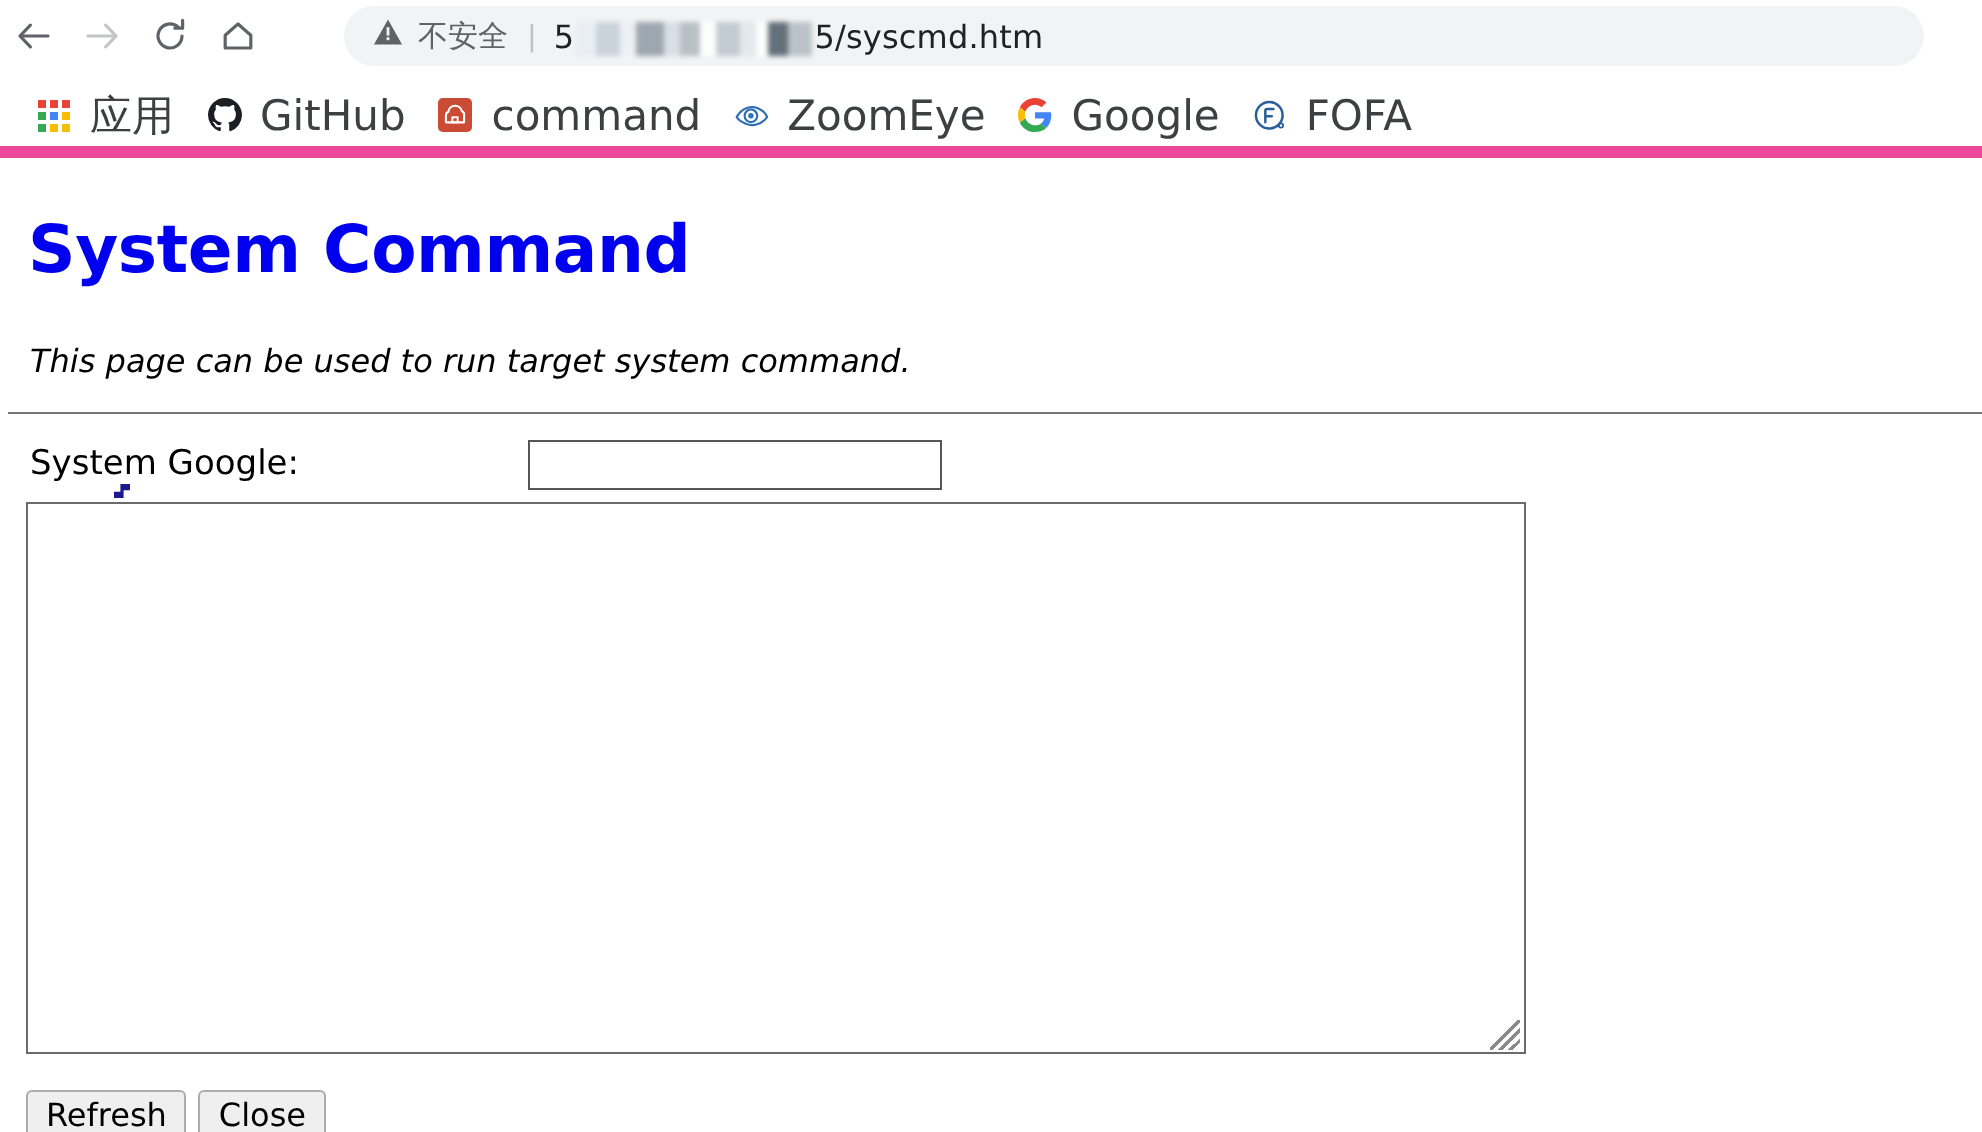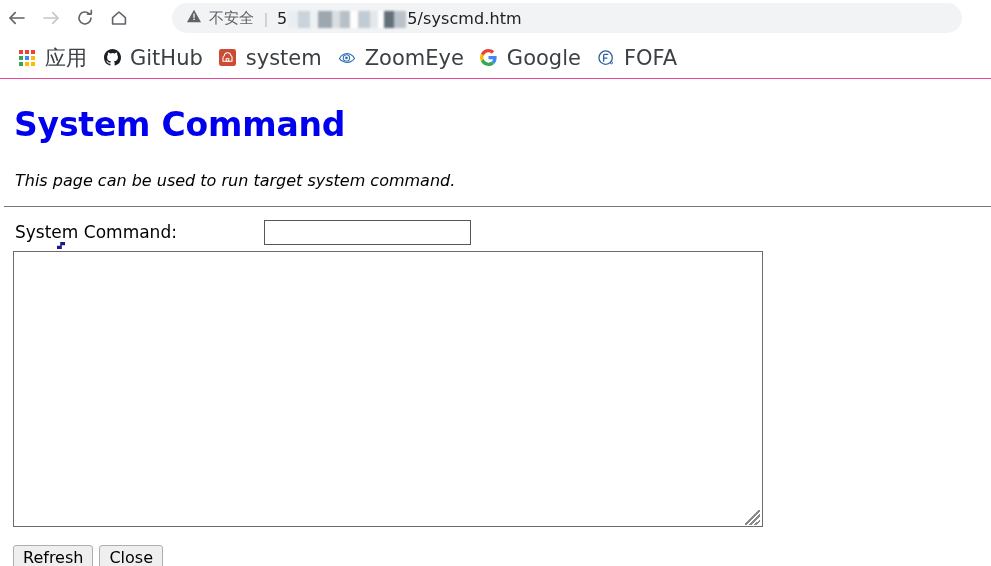--- a/index.html
+++ b/index.html
@@ -15,21 +15,21 @@
     position: relative;
   }
 
   
   #browser-chrome {
     position: absolute;
     left: 0; top: 0;
     width: 991px;
     height: 79px;
     background: #ffffff;
-    border-bottom: 1px solid #ec4899;
+    border-bottom: 6px solid #ec4899;
     box-sizing: border-box;
   }
 
   #toolbar {
     position: absolute;
     left: 0; top: 0;
     width: 991px; height: 36px;
     display: flex;
     align-items: center;
   }
@@ -380,21 +380,21 @@
     </div>
 
     <div class="bookmark">
       <span class="bm-icon">
         <svg width="17" height="17" viewBox="0 0 18 18">
           <rect x="0" y="0" width="18" height="18" rx="2.5" fill="#cb4b35"></rect>
           <path d="M4.2 9.3 a2.1 2.1 0 0 1 1.3 -2 A3.6 3.6 0 0 1 12.6 6.9 a2.2 2.2 0 0 1 1.2 2.4 v3.6 H4.2 Z" fill="none" stroke="#ffffff" stroke-width="1.1" stroke-linejoin="round"></path>
           <rect x="7.6" y="10.2" width="2.8" height="2.7" fill="none" stroke="#ffffff" stroke-width="1"></rect>
         </svg>
       </span>
-      <span class="bm-label">system</span>
+      <span class="bm-label">command</span>
     </div>
 
 
     <div class="bookmark">
       <span class="bm-icon">
         <svg width="18" height="18" viewBox="0 0 20 20">
           <path d="M1.5 10.5 C4.5 5.5 9.5 4 13.5 5.8 C16.4 7.1 18 9.4 18.4 10.6 C15.5 14.6 10.5 16 6.6 14.3 C3.7 13 2 11.5 1.5 10.5 Z" fill="none" stroke="#2f6fb5" stroke-width="1.2" stroke-linejoin="round"></path>
           <circle cx="9.4" cy="9.9" r="3.5" fill="none" stroke="#2f6fb5" stroke-width="1.2"></circle>
           <circle cx="9.4" cy="9.9" r="1.5" fill="#2f6fb5"></circle>
         </svg>
@@ -430,21 +430,21 @@
 
 <div id="page">
 
   <h1 id="page-title">System Command</h1>
 
   <p id="page-desc">This page can be used to run target system command.</p>
 
   <div id="divider"></div>
 
   <div id="cmd-row">
-    <span id="cmd-label">System Command:</span>
+    <span id="cmd-label">System Google:</span>
     <input id="cmd-input" type="text" placeholder="" style="">
     <button id="apply-button">Apply</button>
   </div>
 
   <textarea id="output-area" style=""></textarea>
   <div id="resize-grip"></div>
   <div id="caret-artifact"></div>
 
   <div id="bottom-buttons">
     <button class="page-button">Refresh</button>

